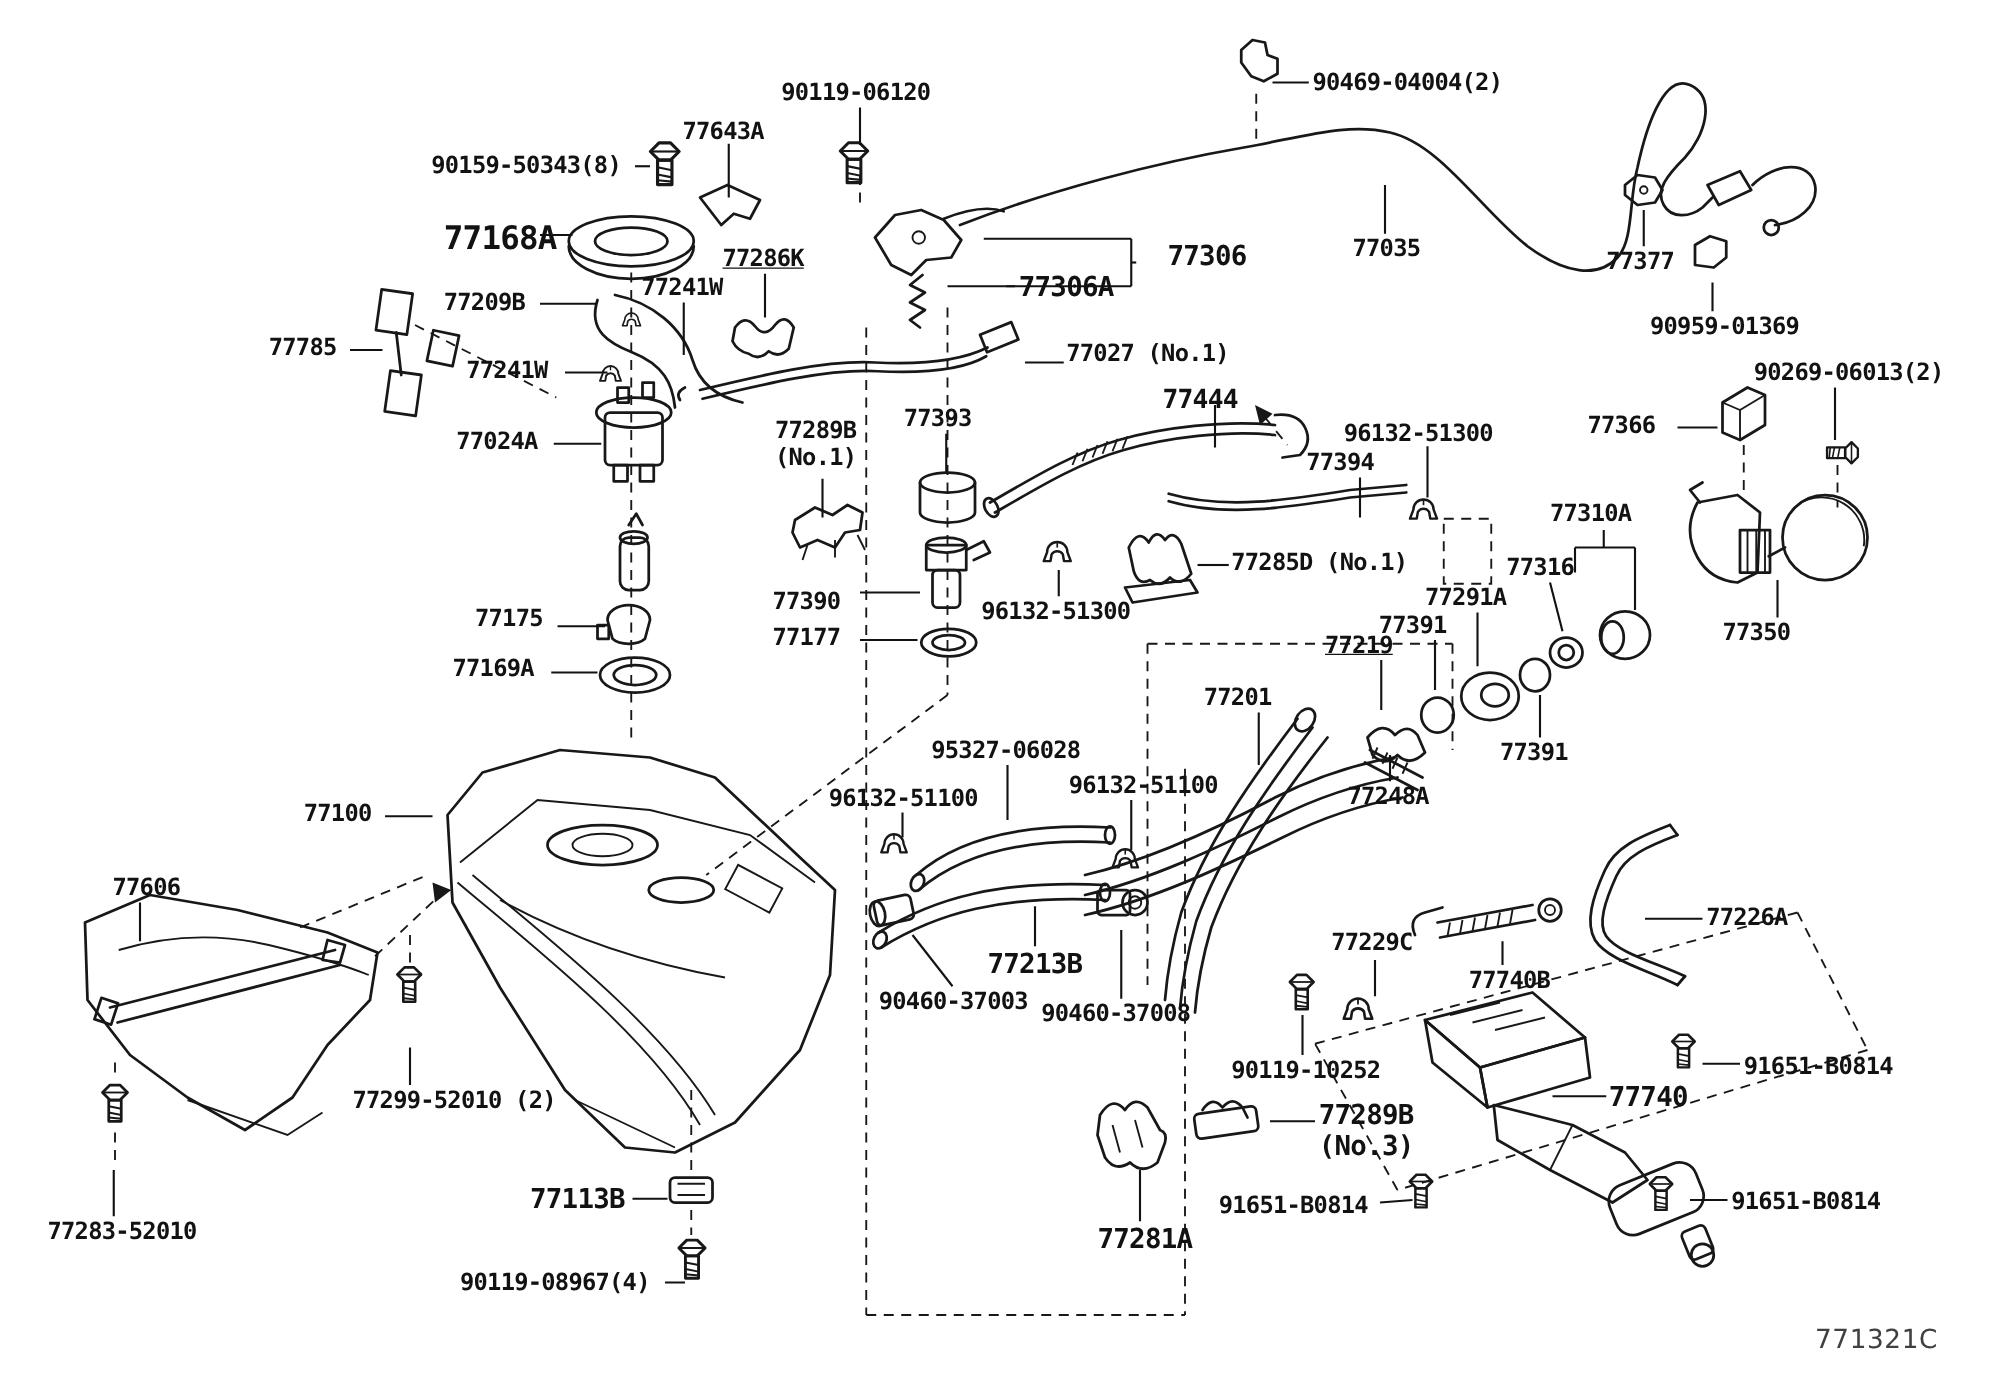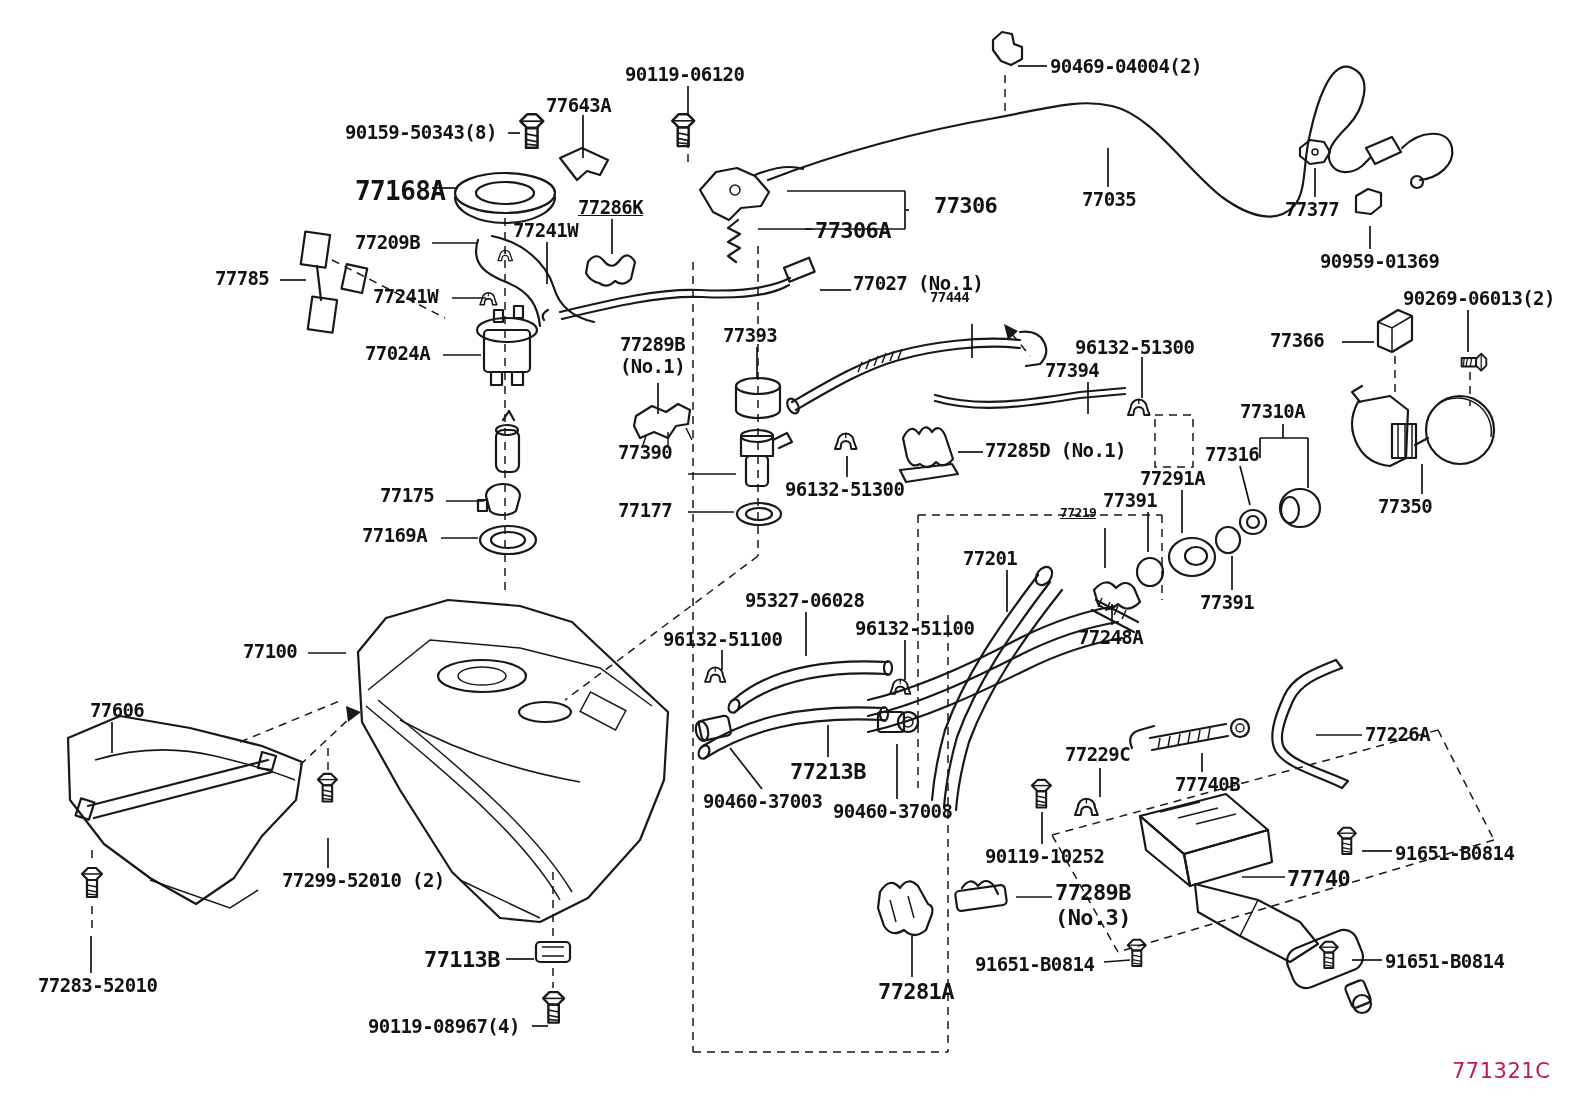--- a/index.html
+++ b/index.html
@@ -2,21 +2,21 @@
 <html><head>
 <meta charset="utf-8">
 <style>
   html,body{margin:0;padding:0;background:#fff;}
   #stage{position:relative;width:1592px;height:1099px;background:#ffffff;overflow:hidden;
          font-family:"DejaVu Sans Mono", monospace;}
   #art{position:absolute;left:0;top:0;width:100%;height:100%;}
   .part-label{position:absolute;font-family:"DejaVu Sans Mono", monospace;font-weight:bold;
               color:#121212;line-height:1.14;white-space:pre-line;letter-spacing:-0.6px;}
   .diagram-code{position:absolute;font-family:"DejaVu Sans", sans-serif;font-weight:normal;
-              color:#be185d;font-size:21px;letter-spacing:0.5px;}
+              color:#404040;font-size:21px;letter-spacing:0.5px;}
   .stroke{fill:none;stroke:#181818;stroke-width:2.2;stroke-linecap:round;stroke-linejoin:round;}
   .thin{fill:none;stroke:#181818;stroke-width:1.5;}
   .dash{fill:none;stroke:#181818;stroke-width:1.5;stroke-dasharray:8 6;}
   .leader{stroke:#121212;stroke-width:1.7;}
   .solidfill{fill:#181818;stroke:none;}
 </style>
 </head>
 <body>
 
 <div id="stage">
@@ -371,38 +371,38 @@
       <div class="part-label" style="left: 513px; top: 220px; font-size: 19px;">77241W</div>
       <div class="part-label" style="left: 355px; top: 232px; font-size: 19px;">77209B</div>
       <div class="part-label" style="left: 215px; top: 268px; font-size: 19px;">77785</div>
       <div class="part-label" style="left: 373px; top: 286px; font-size: 19px;">77241W</div>
       <div class="part-label" style="left: 365px; top: 343px; font-size: 19px;">77024A</div>
       <div class="part-label" style="left: 380px; top: 461px; font-size: 19px; margin-top: 24px;">77175</div>
       <div class="part-label" style="left: 362px; top: 525px; font-size: 19px;">77169A</div>
       <div class="part-label" style="left: 910px; top: 193px; font-size: 22px; margin-left: 24px;">77306</div>
       <div class="part-label" style="left: 815px; top: 218px; font-size: 22px;">77306A</div>
       <div class="part-label" style="left: 853px; top: 273px; font-size: 19px;">77027 (No.1)</div>
-      <div class="part-label" style="left: 930px; top: 290px; font-size: 14px;">77444</div>
+      <div class="part-label" style="left: 930px; top: 308px; font-size: 21px;">77444</div>
       <div class="part-label" style="left: 723px; top: 325px; font-size: 19px;">77393</div>
       <div class="part-label" style="left: 620px; top: 334px; font-size: 19px;">77289B
 (No.1)</div>
       <div class="part-label" style="left: 1045px; top: 360px; font-size: 19px;">77394</div>
       <div class="part-label" style="left: 1075px; top: 337px; font-size: 19px;">96132-51300</div>
       <div class="part-label" style="left: 1270px; top: 330px; font-size: 19px;">77366</div>
       <div class="part-label" style="left: 1403px; top: 288px; font-size: 19px;">90269-06013(2)</div>
       <div class="part-label" style="left: 1240px; top: 401px; font-size: 19px;">77310A</div>
       <div class="part-label" style="left: 1205px; top: 444px; font-size: 19px;">77316</div>
       <div class="part-label" style="left: 1140px; top: 468px; font-size: 19px;">77291A</div>
       <div class="part-label" style="left: 1103px; top: 490px; font-size: 19px;">77391</div>
-      <div class="part-label" style="left: 1060px; top: 506px; font-size: 13px; text-decoration: underline;">77219</div>
+      <div class="part-label" style="left: 1060px; top: 506px; font-size: 19px; text-decoration: underline;">77219</div>
       <div class="part-label" style="left: 1378px; top: 496px; font-size: 19px;">77350</div>
       <div class="part-label" style="left: 1200px; top: 592px; font-size: 19px;">77391</div>
       <div class="part-label" style="left: 1078px; top: 627px; font-size: 19px;">77248A</div>
       <div class="part-label" style="left: 963px; top: 548px; font-size: 19px;">77201</div>
-      <div class="part-label" style="left: 618px; top: 442px; font-size: 19px;">77390</div>
+      <div class="part-label" style="left: 618px; top: 471px; font-size: 19px;">77390</div>
       <div class="part-label" style="left: 618px; top: 500px; font-size: 19px;">77177</div>
       <div class="part-label" style="left: 785px; top: 479px; font-size: 19px;">96132-51300</div>
       <div class="part-label" style="left: 985px; top: 440px; font-size: 19px;">77285D (No.1)</div>
       <div class="part-label" style="left: 745px; top: 590px; font-size: 19px;">95327-06028</div>
       <div class="part-label" style="left: 663px; top: 629px; font-size: 19px;">96132-51100</div>
       <div class="part-label" style="left: 855px; top: 618px; font-size: 19px;">96132-51100</div>
       <div class="part-label" style="left: 790px; top: 759px; font-size: 22px;">77213B</div>
       <div class="part-label" style="left: 703px; top: 791px; font-size: 19px;">90460-37003</div>
       <div class="part-label" style="left: 833px; top: 801px; font-size: 19px;">90460-37008</div>
       <div class="part-label" style="left: 282px; top: 870px; font-size: 19px;">77299-52010 (2)</div>

